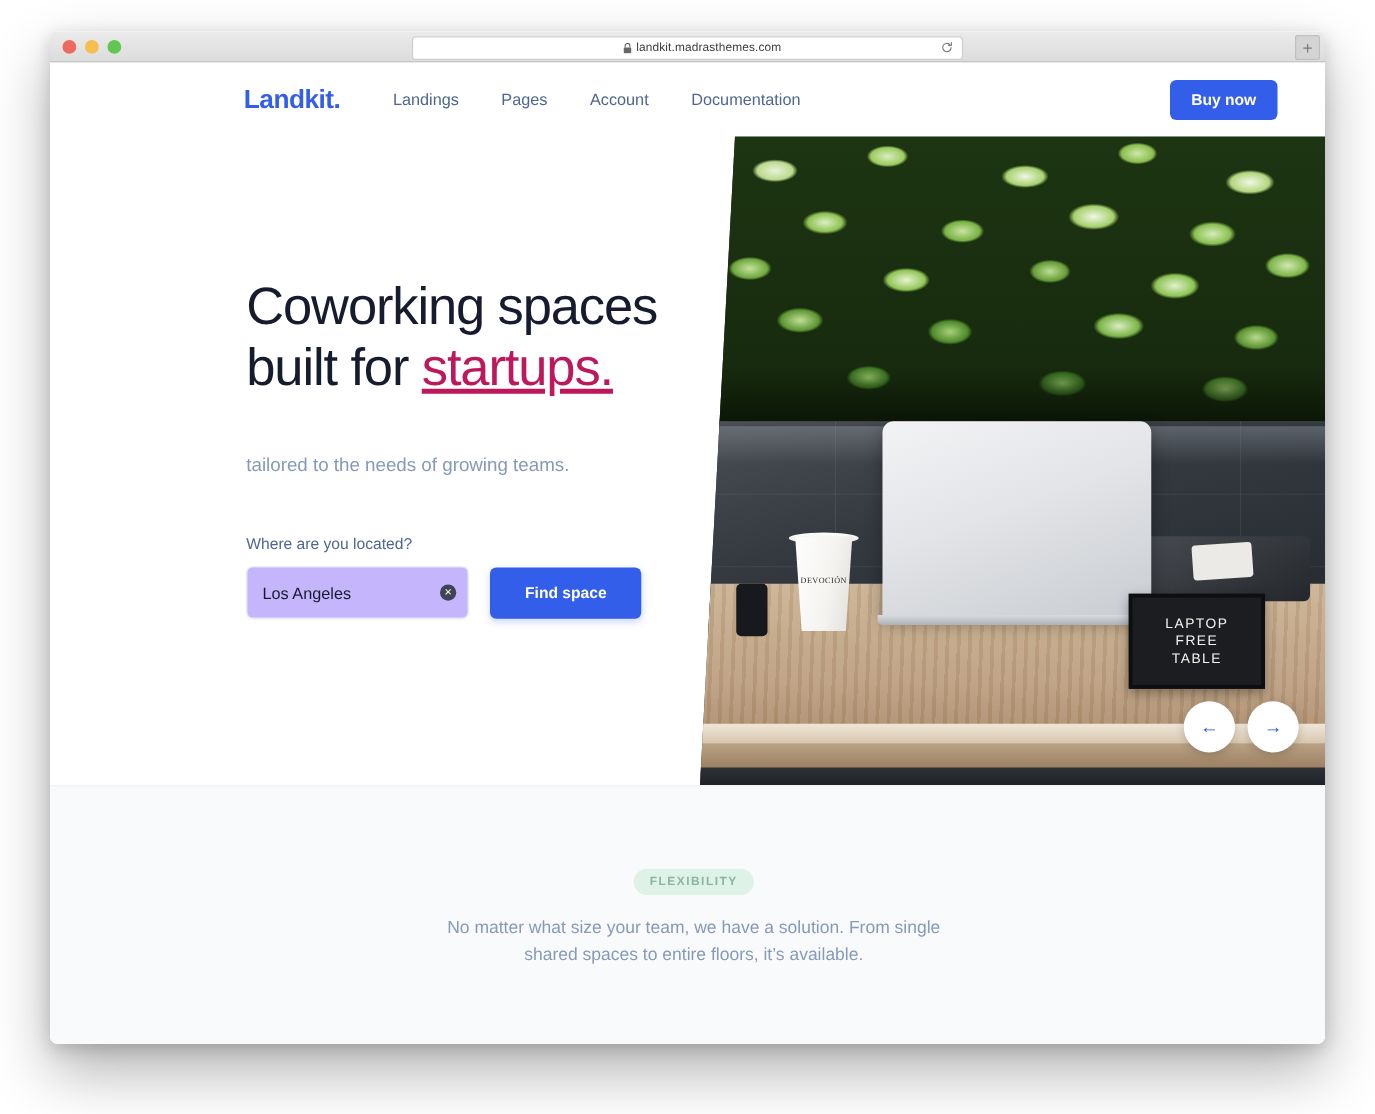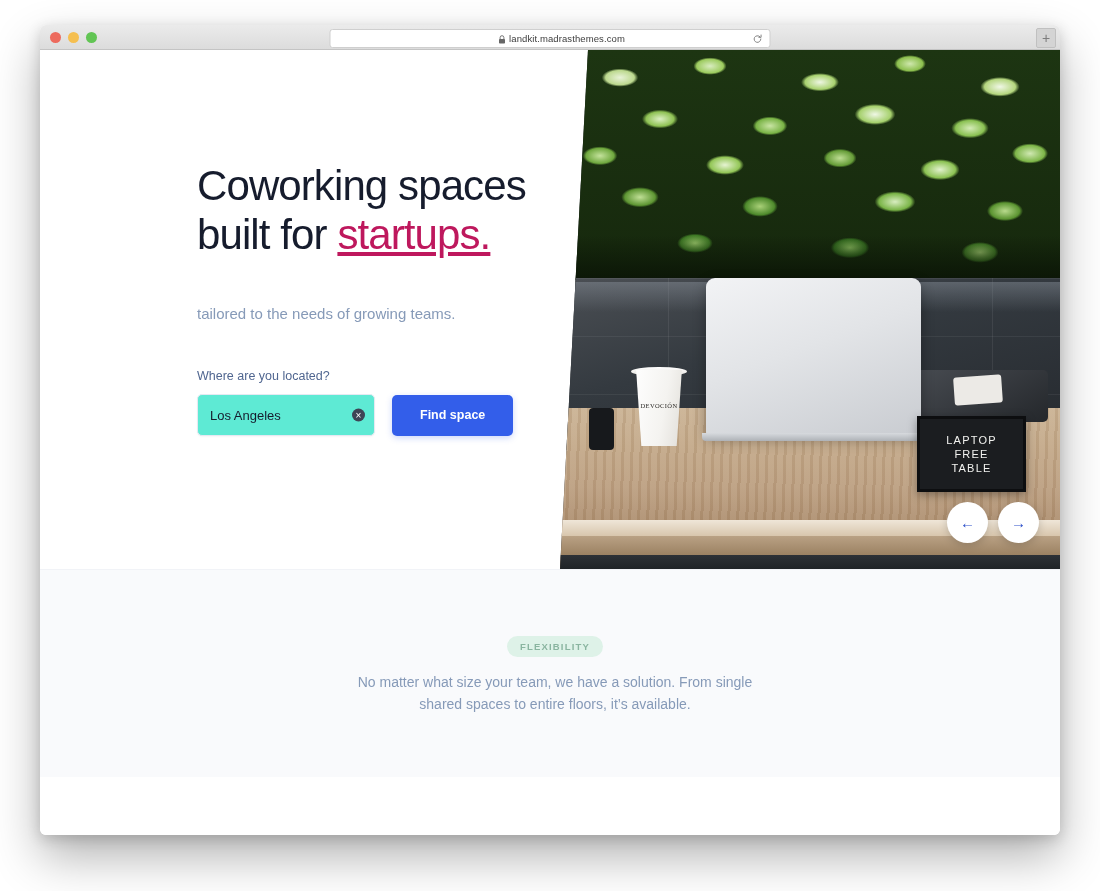--- a/index.html
+++ b/index.html
@@ -191,21 +191,21 @@
   .form-row {
     margin-top: 11px;
     display: flex;
     align-items: center;
     gap: 17px;
   }
   .input-wrap {
     position: relative;
     width: 176px;
     height: 40px;
-    background: #5eead4;
+    background: #c4b5fd;
     border: 1px solid #e5e9f2;
     border-radius: 5px;
     display: flex;
     align-items: center;
     box-shadow: 0 1px 2px rgba(22,28,45,0.04);
   }
   .location-input {
     border: none;
     outline: none;
     background: transparent;
@@ -397,21 +397,21 @@
     width: 52px;
     text-align: center;
     font-size: 6.5px;
     letter-spacing: 0.4px;
     color: #2d2b28;
     font-family: "Liberation Serif", serif;
   }
   
   .sign {
     position: absolute;
-    left: 357px;
+    left: 343px;
     top: 366px;
     width: 103px;
     height: 70px;
     background: #1b1d20;
     border: 3px solid #0d0e10;
     box-shadow: 0 3px 9px rgba(0,0,0,0.35);
     display: flex;
     flex-direction: column;
     align-items: center;
     justify-content: center;
@@ -540,20 +540,31 @@
         </svg>
       </span>
     </div>
 
     <div class="new-tab-btn">+</div>
     <div class="tabstrip-fill"></div>
   </div>
 
   <div class="page">
 
+    <div class="navbar">
+      <div class="logo">Landkit.</div>
+      <div class="nav-links">
+        <a class="nav-link" href="#">Landings</a>
+        <a class="nav-link" href="#">Pages</a>
+        <a class="nav-link" href="#">Account</a>
+        <a class="nav-link" href="#">Documentation</a>
+      </div>
+      <div class="nav-spacer"></div>
+      <button class="buy-now-btn">Buy now</button>
+    </div>
 
     <div class="hero">
 
       <div class="hero-image">
         <div class="photo">
           <div class="plants"></div>
           <div class="plants-shade"></div>
           <div class="booth"></div>
           <div class="booth-hilite"></div>
           <div class="table-top"></div>

